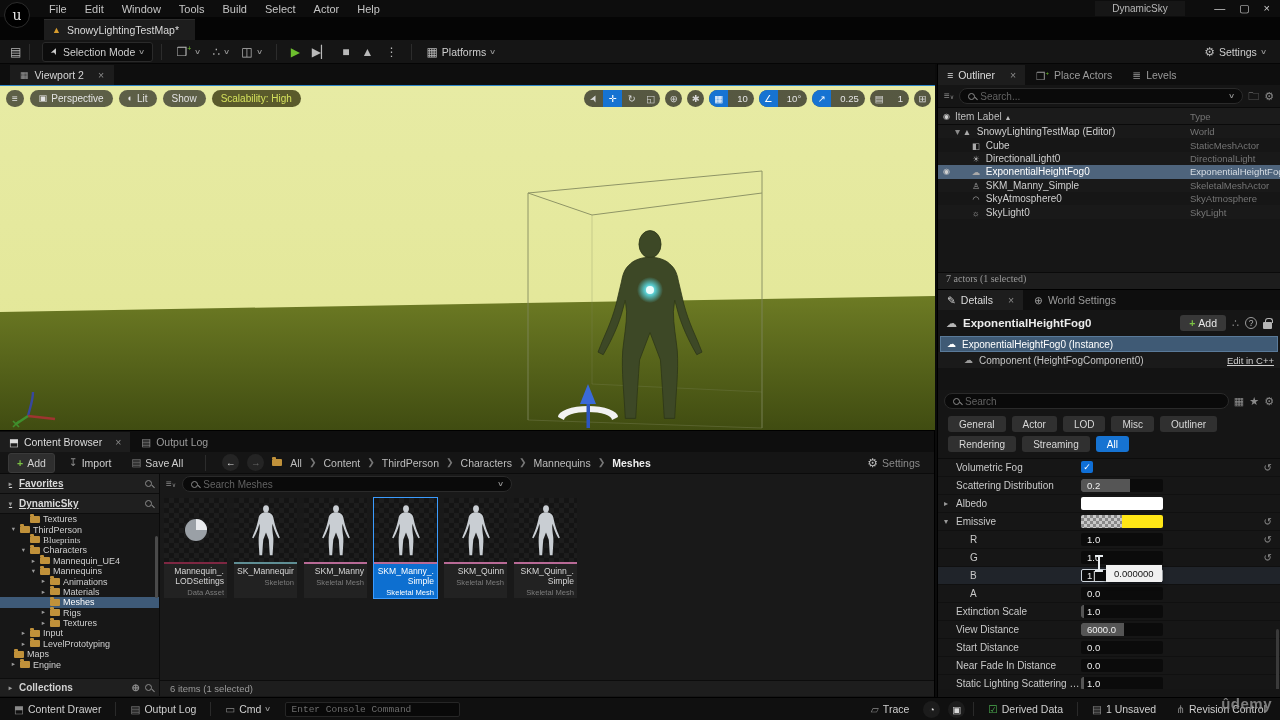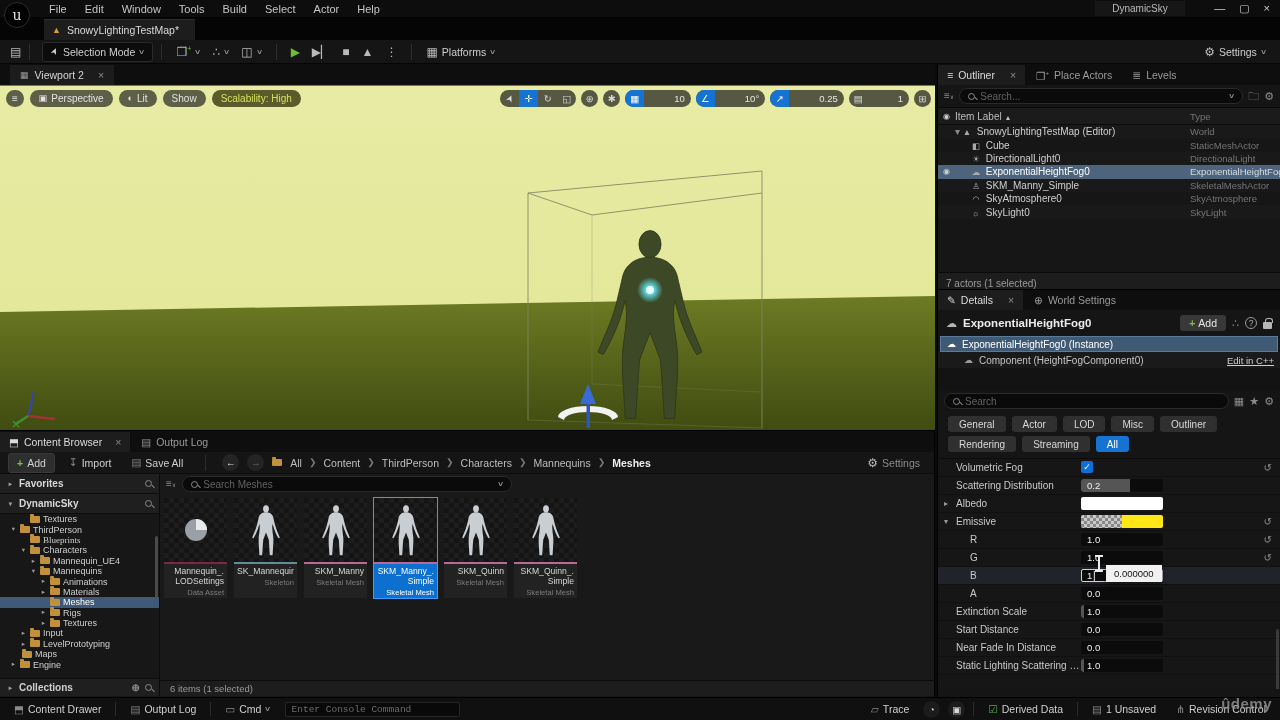--- a/index.html
+++ b/index.html
@@ -39,21 +39,21 @@
   #vp-focusline { height:1px; background:#2e86c8; }
   #vp-canvas { position:relative; width:935px; height:344px; overflow:hidden; }
   .vp-pill { background:rgba(40,40,34,.72); border-radius:10px; color:#e3e3e3; font-size:10px;
     display:flex; align-items:center; gap:4px; padding:2px 9px; height:17px; }
   #vp-left-pills { position:absolute; left:6px; top:4px; display:flex; gap:6px; z-index:3; }
   .pill-scal { background:rgba(74,74,30,.9); color:#d5e25c; }
   #vp-right-pills { position:absolute; right:4px; top:4px; display:flex; gap:5px; z-index:3; align-items:center; }
   .vp-group { background:rgba(30,30,28,.72); border-radius:9px; display:flex; align-items:center; height:17px; overflow:hidden; }
   .vg-ic { width:19px; height:17px; display:flex; align-items:center; justify-content:center; font-size:9.5px; color:#d8d8d8; }
   .vg-on { background:#1673d2; color:#fff; }
-  .vg-num { padding:0 6px 0 9px; font-size:9.5px; color:#e6e6e6;margin-left:21px; }
+  .vg-num { padding:0 6px 0 9px; font-size:9.5px; color:#e6e6e6; }
   .round-ic { width:17px; height:17px; border-radius:50%; background:rgba(30,30,28,.72); display:flex; align-items:center; justify-content:center; font-size:9.5px; color:#d8d8d8; }
 
   
   #right-pane { position:absolute; left:937px; top:64px; width:343px; height:633px; background:#151515; border-left:1px solid #000; }
   .side-tabbar { height:21px; background:#0e0e0e; display:flex; align-items:flex-end; gap:2px; }
   .side-tab { height:20px; display:flex; align-items:center; gap:5px; padding:0 9px; font-size:10.5px; color:#9a9a9a; }
   .side-tab.active { background:#1d1d1d; color:#dcdcdc; }
   .searchbar { display:flex; align-items:center; gap:5px; padding:3px 6px; }
   .search-input { flex:1; background:#0a0a0a; border:1px solid #2a2a2a; border-radius:9px; height:16px;
     display:flex; align-items:center; gap:5px; padding:0 8px; color:#6d6d6d; font-size:10px; }
@@ -65,21 +65,21 @@
   #outliner-header { display:flex; height:18px; background:#1b1b1b; align-items:center; font-size:10px; color:#bdbdbd; border-top:1px solid #0a0a0a; border-bottom:1px solid #0a0a0a; }
   #outliner-rows { height:147px; overflow:hidden; background:#161616; }
   .out-row { display:flex; align-items:center; height:13.4px; font-size:10px; }
   .out-row:nth-child(odd){ background:#191919; }
   .out-row.selected { background:#4e647c; color:#fff; }
   .out-eye { width:17px; text-align:center; font-size:8px; color:#cfcfcf; flex:none; }
   .out-ic { width:14px; text-align:center; font-size:8.5px; color:#a9a9a9; flex:none; }
   .out-label { flex:1; white-space:nowrap; overflow:hidden; }
   .out-type { width:90px; flex:none; color:#757575; font-size:9.5px; white-space:nowrap; overflow:hidden; }
   .out-row.selected .out-type { color:#d6dde4; }
-  #outliner-footer { height:17px; background:#1d1d1d; border-top:1px solid #0a0a0a; display:flex; align-items:flex-end; padding:0 8px; color:#9a9a9a; font-size:10px; }
+  #outliner-footer { height:17px; background:#1d1d1d; border-top:1px solid #0a0a0a; display:flex; align-items:flex-start; padding:0 8px; color:#9a9a9a; font-size:10px;font-family:Liberation Serif, serif; }
 
   
   #details-header { display:flex; align-items:center; gap:6px; padding:4px 8px; height:26px; background:#151515; }
   #details-title { font-size:11.5px; color:#ececec; font-weight:bold; flex:1; white-space:nowrap; overflow:hidden; }
   #add-btn { display:flex; align-items:center; gap:3px; background:#383838; border-radius:3px; padding:2px 9px; font-size:10.5px; color:#e8e8e8; }
   #instance-row { margin:0 2px; background:#3f5a75; border:1px solid #5a7a99; display:flex; align-items:center; gap:6px; height:16px; padding:0 6px; font-size:10px; color:#fff; }
   #component-row { display:flex; align-items:center; gap:6px; height:16px; padding:0 6px 0 26px; font-size:10px; color:#c5c5c5; background:#1a1a1a; }
   #editcpp { margin-left:auto; text-decoration:underline; color:#cfcfcf; font-size:9.5px; }
   #details-gap { height:22px; background:#131313; }
   #chips { display:flex; flex-wrap:wrap; gap:4px 6px; padding:4px 10px 6px; background:#151515; }
@@ -108,21 +108,21 @@
   #ibeam::after { bottom:0; }
   #details-scroll { position:absolute; right:1px; top:170px; width:3px; height:160px; background:#3a3a3a; border-radius:2px; }
 
   
   #content-pane { position:absolute; left:0; top:430px; width:935px; height:267px; background:#161616; border-top:1px solid #000; border-right:1px solid #000; }
   #cb-toolbar { height:22px; display:flex; align-items:center; gap:8px; padding:0 8px; background:#151515; border-bottom:1px solid #0b0b0b; }
   .crumb { display:flex; align-items:center; gap:7px; font-size:10.5px; color:#bdbdbd; }
   .crumb .sep { color:#777; font-size:9px; }
   #cb-body { display:flex; height:222px; }
   #cb-sidebar { width:160px; flex:none; background:#171717; border-right:1px solid #0b0b0b; position:relative; }
-  .sb-head { height:20px; display:flex; align-items:center; gap:5px; padding:0 7px; background:#1f1f1f; border-bottom:1px solid #0d0d0d; font-size:10px; color:#d8d8d8; font-weight:bold; }
+  .sb-head { height:20px; display:flex; align-items:center; gap:5px; padding:0 7px; background:#1f1f1f; border-bottom:1px solid #0d0d0d; font-size:10px; color:#d8d8d8; font-weight:bold;text-decoration:underline; }
   #tree { height:156px; overflow:hidden; position:relative; font-size:9px; }
   .tree-row { display:flex; align-items:center; height:10.4px; gap:3px; white-space:nowrap; color:#cfcfcf; }
   .tree-row.selected { background:#3e5a78; color:#fff; }
   .tree-arrow { width:7px; font-size:6.5px; color:#9a9a9a; text-align:center; flex:none; }
   .folder-ic { width:10px; height:7px; background:#c0913a; border-radius:1px; position:relative; flex:none; }
   .folder-ic::before { content:''; position:absolute; top:-2px; left:0; width:4px; height:2px; background:#c0913a; border-radius:1px 1px 0 0; }
   #tree-scroll { position:absolute; right:1px; top:62px; width:3px; height:62px; background:#4a4a4a; border-radius:2px; }
   #collections { position:absolute; bottom:0; left:0; right:0; height:18px; background:#1f1f1f; border-top:1px solid #0d0d0d; display:flex; align-items:center; gap:5px; padding:0 7px; font-size:10px; color:#d0d0d0; font-weight:bold; }
   #cb-main { flex:1; position:relative; background:#191919; }
   #cb-filterrow { height:20px; display:flex; align-items:center; gap:6px; padding:2px 6px; }
@@ -535,20 +535,29 @@
       <div class="prop-row">
         <span class="prop-label">Extinction Scale</span>
         <span class="prop-val">
           <span class="pv-box">
             <span class="pv-fill" style="width: 4%;"></span>
           </span>
           <span class="pv-text">1.0</span>
         </span>
       </div>
       <div class="prop-row">
+        <span class="prop-label">View Distance</span>
+        <span class="prop-val">
+          <span class="pv-box">
+            <span class="pv-fill" style="width: 52%;"></span>
+          </span>
+          <span class="pv-text">6000.0</span>
+        </span>
+      </div>
+      <div class="prop-row">
         <span class="prop-label">Start Distance</span>
         <span class="prop-val">
           <span class="pv-box"></span>
           <span class="pv-text">0.0</span>
         </span>
       </div>
       <div class="prop-row">
         <span class="prop-label">Near Fade In Distance</span>
         <span class="prop-val">
           <span class="pv-box"></span>
@@ -689,21 +698,21 @@
           <div class="tree-row" style="padding-left: 20px;">
             <span class="tree-arrow i">▸</span>
             <span class="folder-ic"></span>
             <span>Input</span>
           </div>
           <div class="tree-row" style="padding-left: 20px;">
             <span class="tree-arrow i">▸</span>
             <span class="folder-ic"></span>
             <span>LevelPrototyping</span>
           </div>
-          <div class="tree-row" style="padding-left: 12px;">
+          <div class="tree-row" style="padding-left: 4px;">
             <span class="tree-arrow i"></span>
             <span class="folder-ic"></span>
             <span>Maps</span>
           </div>
           <div class="tree-row" style="padding-left: 10px;">
             <span class="tree-arrow i">▸</span>
             <span class="folder-ic"></span>
             <span>Engine</span>
           </div>
         </div>

